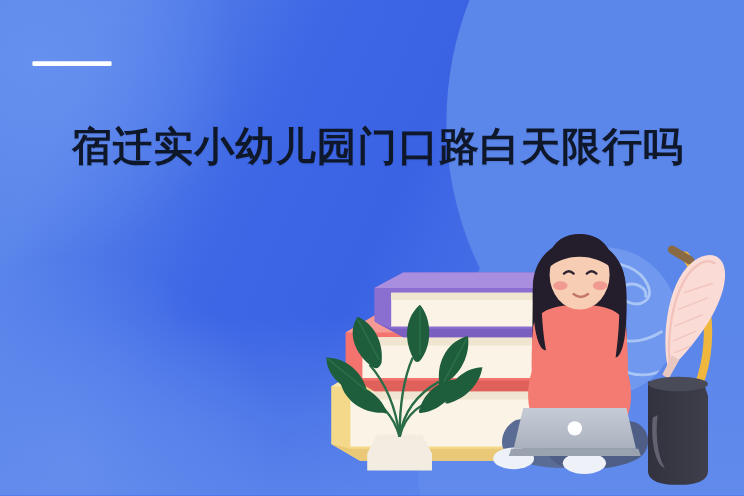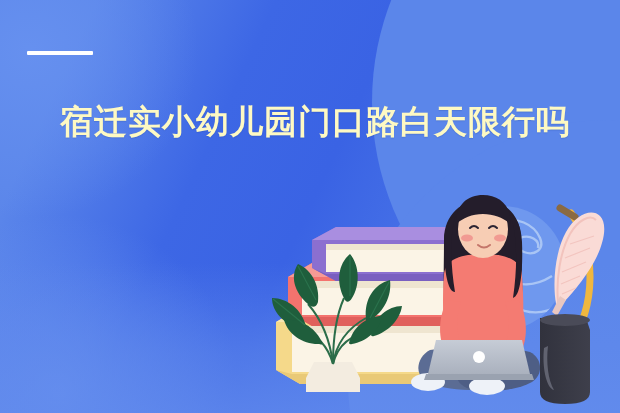--- a/index.html
+++ b/index.html
@@ -38,21 +38,21 @@
     position:absolute;left:0;right:0;bottom:0;height:150px;
     background:linear-gradient(180deg,rgba(95,136,235,0) 0%,rgba(97,138,236,.55) 60%,rgba(99,140,237,.75) 100%);
   }
 
   
   .rule{
     position:absolute;left:27px;top:51px;width:66px;height:4px;background:#ffffff;border-radius:1px;
   }
   .title{
     position:absolute;left:60px;top:100px;width:560px;
-    color:#fef9c3;font-size:33px;line-height:44px;font-weight:bold;
+    color:#0f172a;font-size:33px;line-height:44px;font-weight:bold;
     letter-spacing:1px;white-space:nowrap;
     text-shadow:0 1px 1px rgba(30,60,140,.18);
   }
 
   
   .illo{position:absolute;left:0;top:0;width:620px;height:413px;pointer-events:none;}
 </style>
 </head>
 <body>
 

